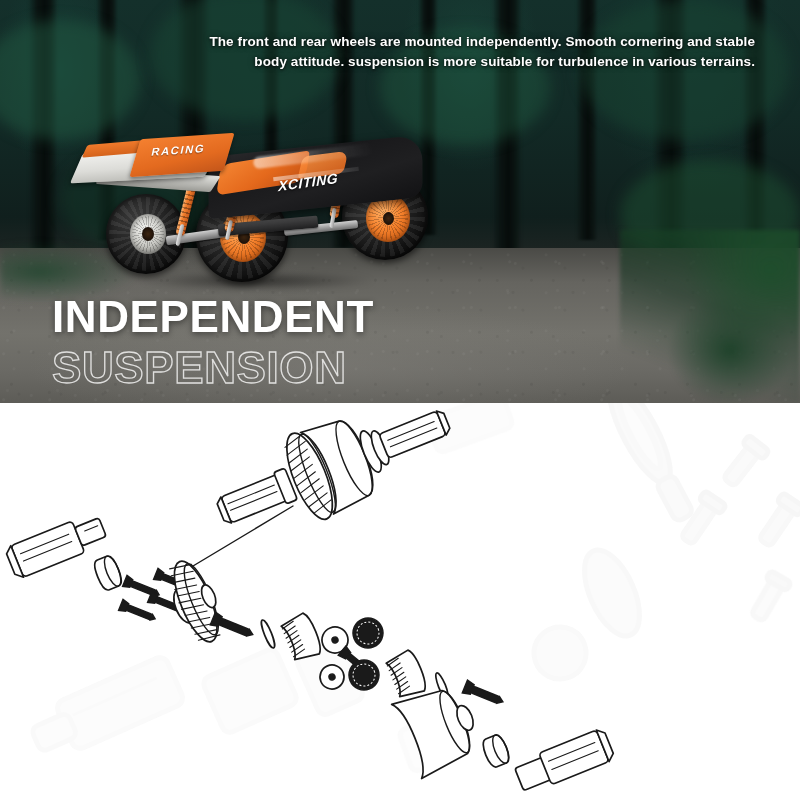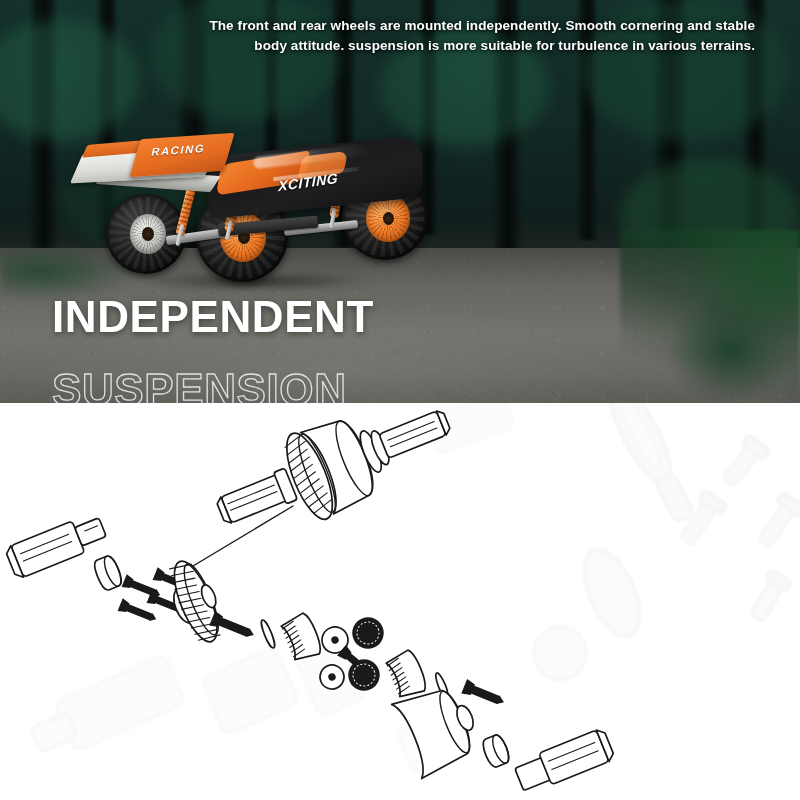--- a/index.html
+++ b/index.html
@@ -71,39 +71,39 @@
     filter: blur(2px);
   }
   .scrub {
     position: absolute; left: 0; top: 232px; width: 230px; height: 70px;
     background: radial-gradient(ellipse 140px 44px at 40px 40px, rgba(24,66,40,.75), transparent 70%);
     filter: blur(3px);
   }
 
   
   .hero-copy {
-    position: absolute; right: 45px; top: 16px; width: 580px;
+    position: absolute; right: 45px; top: 32px; width: 580px;
     text-align: right;
     color: #ffffff;
     font-size: 13.5px;
     font-weight: bold;
     line-height: 20px;
     letter-spacing: .1px;
     text-shadow: 0 1px 3px rgba(0,0,0,.8), 0 0 6px rgba(0,0,0,.55);
   }
 
   
   .headline { position: absolute; left: 52px; top: 292px; text-align: right; }
   .headline-line { display: block; white-space: nowrap; }
   .hl-solid {
     font-size: 44px; font-weight: bold; color: #ffffff;
     letter-spacing: .6px; line-height: 50px;
     text-shadow: 0 2px 6px rgba(0,0,0,.45);
   }
-  .hl-row2 { display: flex; align-items: baseline; gap: 16px; line-height: 52px; margin-top: 22px; }
+  .hl-row2 { display: flex; align-items: baseline; gap: 16px; line-height: 52px; }
   .hl-outline {
     font-size: 44px; font-weight: bold; letter-spacing: .6px;
     color: transparent;
     -webkit-text-stroke: 1.3px rgba(255,255,255,.78);
     text-shadow: none;
   }
 
   
   .car { position: absolute; left: 78px; top: 128px; width: 350px; height: 168px; }
 

